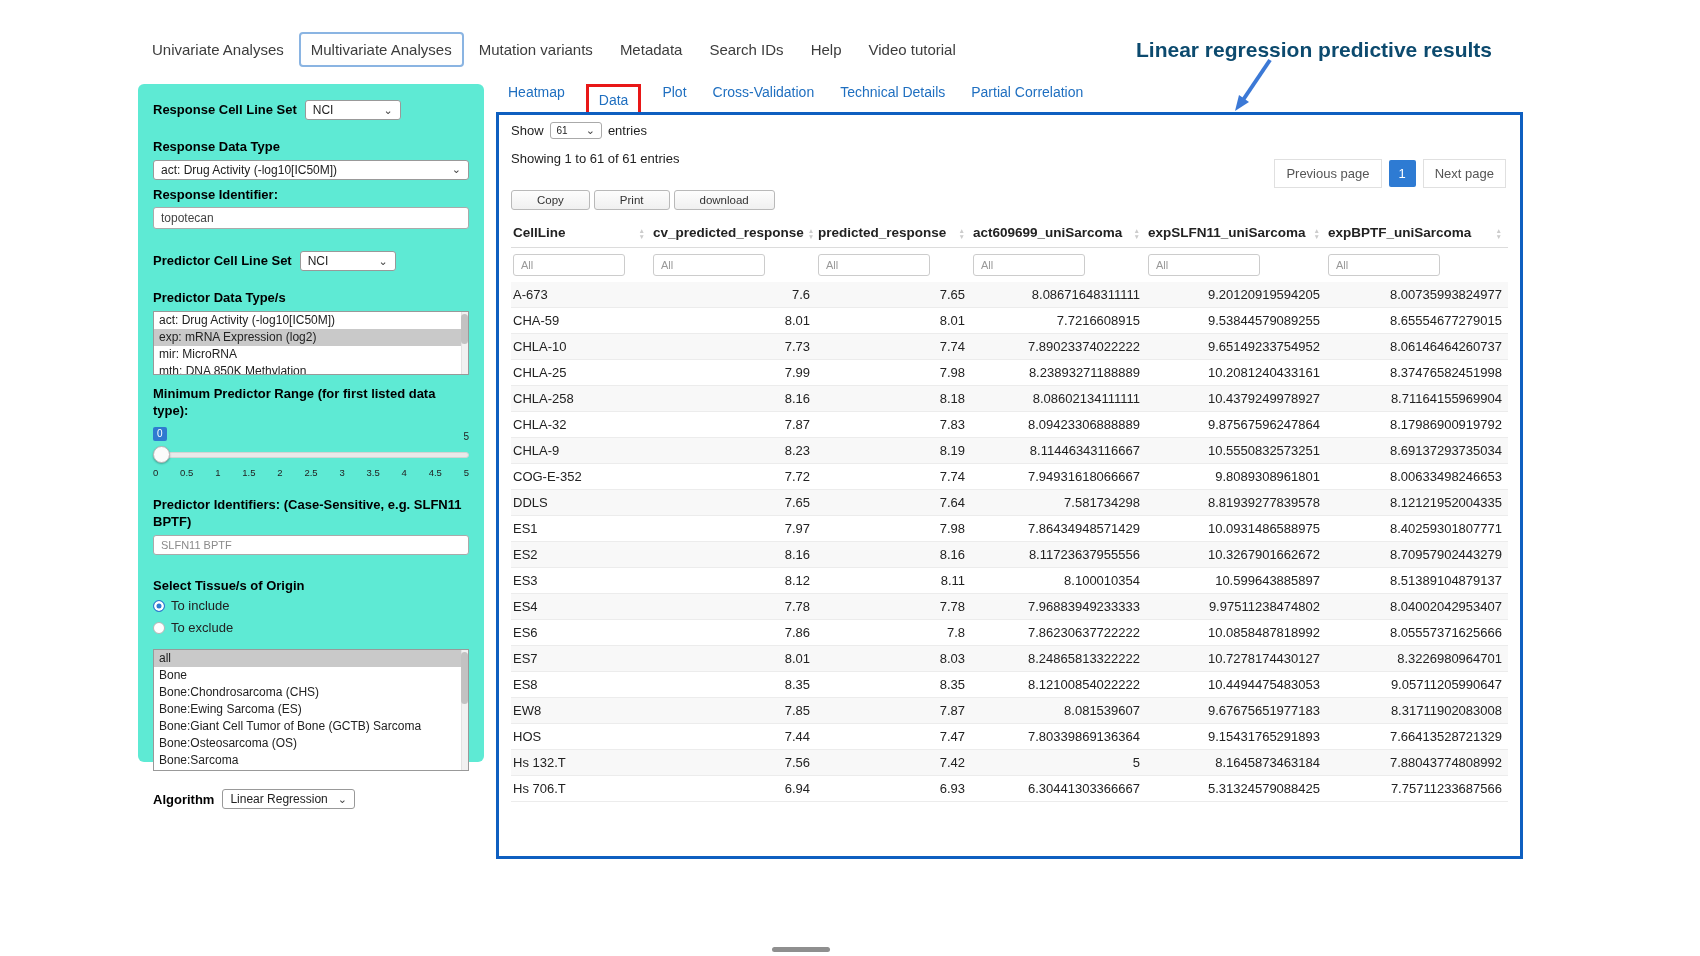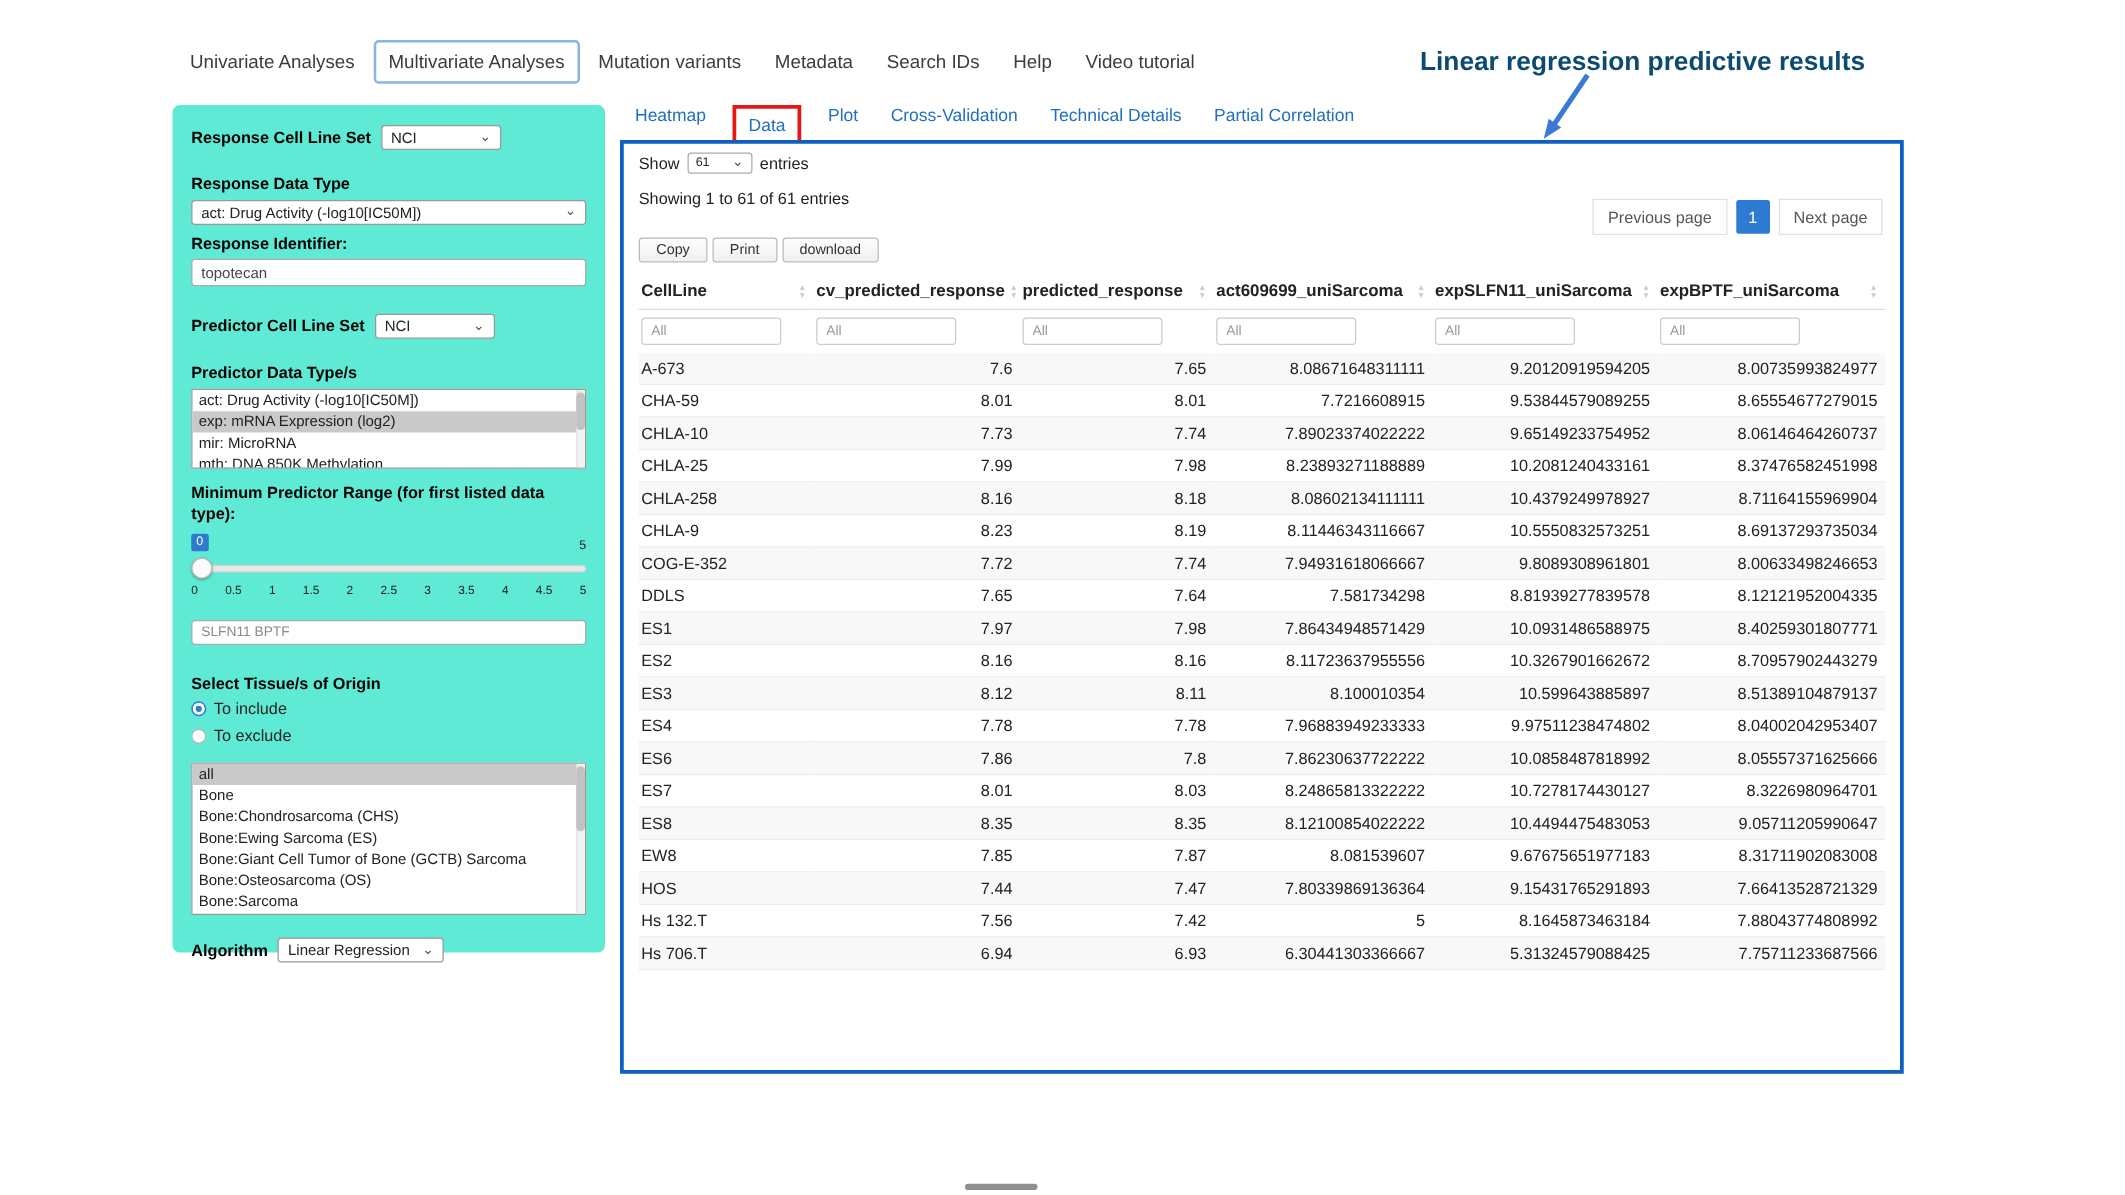--- a/index.html
+++ b/index.html
@@ -51,21 +51,21 @@
 
   
   .main-box{position:absolute;left:496px;top:112px;width:1027px;height:747px;border:3px solid #0e5fc0;background:#fff;padding:5px 12px}
   .show-row{display:flex;align-items:center;gap:6px;font-size:13px;margin-top:2px}
   .mini-select{display:inline-flex;align-items:center;background:#fff;border:1px solid #aaa;border-radius:3px;padding:2px 6px;font-size:10px;cursor:pointer;gap:8px}
   .showing-text{font-size:13px;margin-top:12px}
   .pagination{position:absolute;top:44px;right:14px;display:flex;align-items:center;font-size:13px;color:#555}
   .page-btn{border:1px solid #e0e0e0;background:#fff;padding:6px 11px;cursor:pointer;color:#555;font-size:13px;font-family:inherit}
   .page-current{background:#2e7bd3;color:#fff;padding:6px 10px;margin:0 7px;border-radius:2px;cursor:pointer}
   .export-buttons{display:flex;gap:4px;margin-top:24px}
-  .exp-btn{border:1px solid #b9b9b9;background:linear-gradient(#fdfdfd,#f0f0f0);border-radius:3px;font-size:11.5px;padding:3px 13px;color:#333;cursor:pointer;font-family:inherit}
+  .exp-btn{border:1px solid #b9b9b9;background:linear-gradient(#fdfdfd,#f0f0f0);border-radius:3px;font-size:11.5px;padding:3px 25px;color:#333;cursor:pointer;font-family:inherit}
 
   table.results{width:100%;border-collapse:collapse;margin-top:8px;table-layout:fixed}
   table.results col.c0{width:140px}
   table.results col.c1{width:165px}
   table.results col.c2{width:155px}
   table.results col.c3{width:175px}
   table.results col.c4{width:180px}
   table.results col.c5{width:182px}
   thead th{font-size:13.5px;font-weight:bold;text-align:left;padding:7px 6px 7px 2px;border-bottom:1px solid #dcdcdc}
   .th-wrap{display:flex;align-items:flex-end;justify-content:space-between}
@@ -162,20 +162,21 @@
         <span class="tick">2.5</span>
         <span class="tick">3</span>
         <span class="tick">3.5</span>
         <span class="tick">4</span>
         <span class="tick">4.5</span>
         <span class="tick">5</span>
       </div>
   </div>
 
   <div class="mb22">
+    <div class="sb-label">Predictor Identifiers: (Case-Sensitive, e.g. SLFN11 BPTF)</div>
     <input class="tinput ghost" value="SLFN11 BPTF" style="">
   </div>
 
   <div class="mb14">
     <div class="sb-label">Select Tissue/s of Origin</div>
     <div class="radio-row">
       <span class="radio checked"></span>
       <span>To include</span>
     </div>
     <div class="radio-row">
@@ -356,20 +357,28 @@
         </tr>
         <tr>
           <td class="cell-name">CHLA-258</td>
           <td class="num">8.16</td>
           <td class="num">8.18</td>
           <td class="num">8.08602134111111</td>
           <td class="num">10.4379249978927</td>
           <td class="num">8.71164155969904</td>
         </tr>
         <tr>
+          <td class="cell-name">CHLA-32</td>
+          <td class="num">7.87</td>
+          <td class="num">7.83</td>
+          <td class="num">8.09423306888889</td>
+          <td class="num">9.87567596247864</td>
+          <td class="num">8.17986900919792</td>
+        </tr>
+        <tr>
           <td class="cell-name">CHLA-9</td>
           <td class="num">8.23</td>
           <td class="num">8.19</td>
           <td class="num">8.11446343116667</td>
           <td class="num">10.5550832573251</td>
           <td class="num">8.69137293735034</td>
         </tr>
         <tr>
           <td class="cell-name">COG-E-352</td>
           <td class="num">7.72</td>

